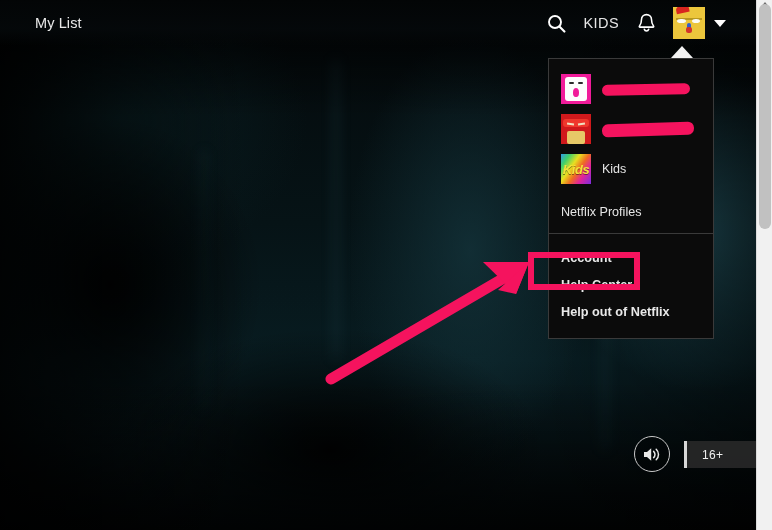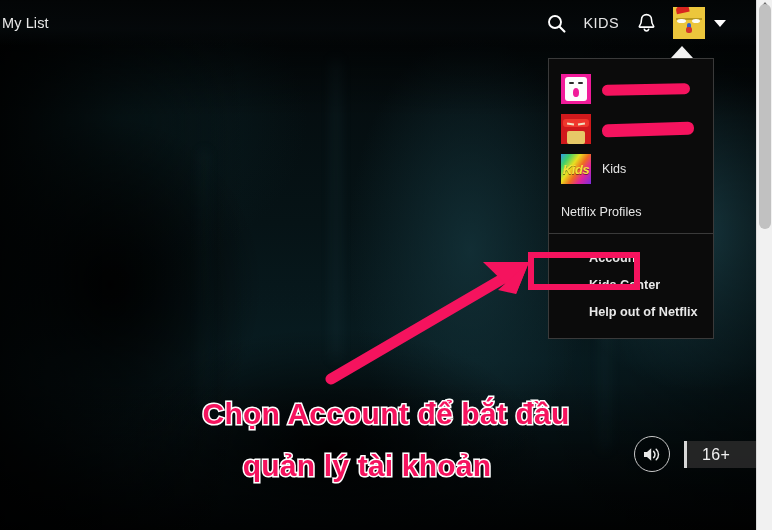--- a/index.html
+++ b/index.html
@@ -47,21 +47,21 @@
   }
 
   
   .topnav {
     position:absolute; top:0; left:0;
     width:772px; height:46px;
     display:flex; align-items:center;
     background:linear-gradient(180deg, rgba(3,5,6,.98) 0%, rgba(5,9,11,.86) 62%, rgba(5,9,11,0) 100%);
     z-index:20;
   }
-  .nav-left { padding-left:2px; }
+  .nav-left { padding-left:19px;margin-left:16px; }
   .my-list {
     color:#e9e9e9;
     font-size:14.5px;
     font-weight:400;
     letter-spacing:.1px;
   }
   .nav-right {
     margin-left:auto;
     display:flex; align-items:center;
     gap:0;
@@ -180,21 +180,21 @@
     color:#e6e6e6;
     font-size:12.6px;
     font-weight:400;
     padding:10px 12px 14px 12px;
   }
   .dd-divider {
     height:1px;
     background:#3a3a3a;
     margin:0;
   }
-  .dd-links { padding:11px 0 12px 0;margin-left:28px; }
+  .dd-links { padding:11px 0 12px 0; }
   .dd-link {
     color:#e9e9e9;
     font-size:12.7px;
     font-weight:bold;
     padding:5px 12px;
     line-height:17px;
   }
 
   
   .hl-box {
@@ -252,21 +252,21 @@
     left:684px; top:441px;
     width:88px; height:27px;
     background:rgba(42,42,42,.85);
     border-left:3px solid #d8d8d8;
     display:flex; align-items:center;
     padding-left:15px;
     z-index:25;
   }
   .age-text {
     color:#f0f0f0;
-    font-size:16px;
+    font-size:12px;
     font-weight:400;
     letter-spacing:.3px;
   }
 
   
   .scrollbar {
     position:absolute;
     right:0; top:0;
     width:16px; height:530px;
     background:#f1f1f1;
@@ -372,38 +372,34 @@
       </div>
 
     </div>
 
     <div class="dd-manage">Netflix Profiles</div>
 
     <div class="dd-divider"></div>
 
     <div class="dd-links">
       <div class="dd-link">Account</div>
-      <div class="dd-link">Kids Center</div>
+      <div class="dd-link">Help Center</div>
       <div class="dd-link">Help out of Netflix</div>
     </div>
 
   </div>
 
   <div class="hl-box"></div>
 
   <svg class="arrow-svg" viewBox="0 0 230 140">
     <path d="M11 131 L196 23" stroke="#f5135e" stroke-width="11" stroke-linecap="round" fill="none"></path>
     <path d="M209 14 L163 14 L196 46 Z" fill="#f5135e"></path>
     <path d="M209 14 L178 42 L196 46 Z" fill="#f5135e"></path>
   </svg>
 
-  <div class="caption">
-    <span class="caption-line">Chọn Account để bắt đầu</span>
-    <span class="caption-line">quản lý tài khoản</span>
-  </div>
 
   <div class="mute-btn">
     <svg width="20" height="17" viewBox="0 0 20 17">
       <path d="M2 6 H5 L9.2 2.3 V14.7 L5 11 H2 Z" fill="#e8e8e8"></path>
       <path d="M11.6 5.4 a4.2 4.2 0 0 1 0 6.2" fill="none" stroke="#e8e8e8" stroke-width="1.5" stroke-linecap="round"></path>
       <path d="M14.2 3.2 a7.3 7.3 0 0 1 0 10.6" fill="none" stroke="#e8e8e8" stroke-width="1.5" stroke-linecap="round"></path>
     </svg>
   </div>
 
   <div class="age-badge">

